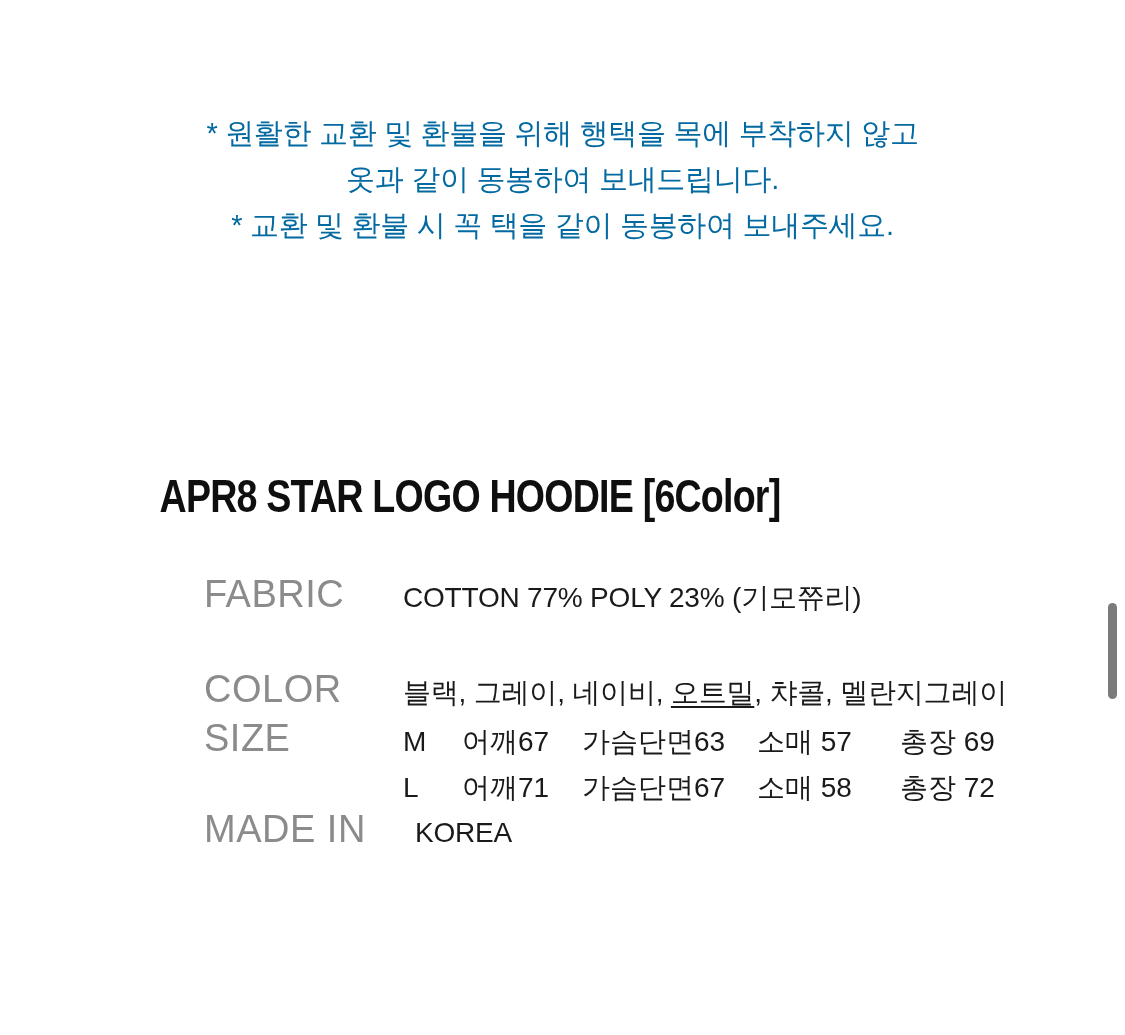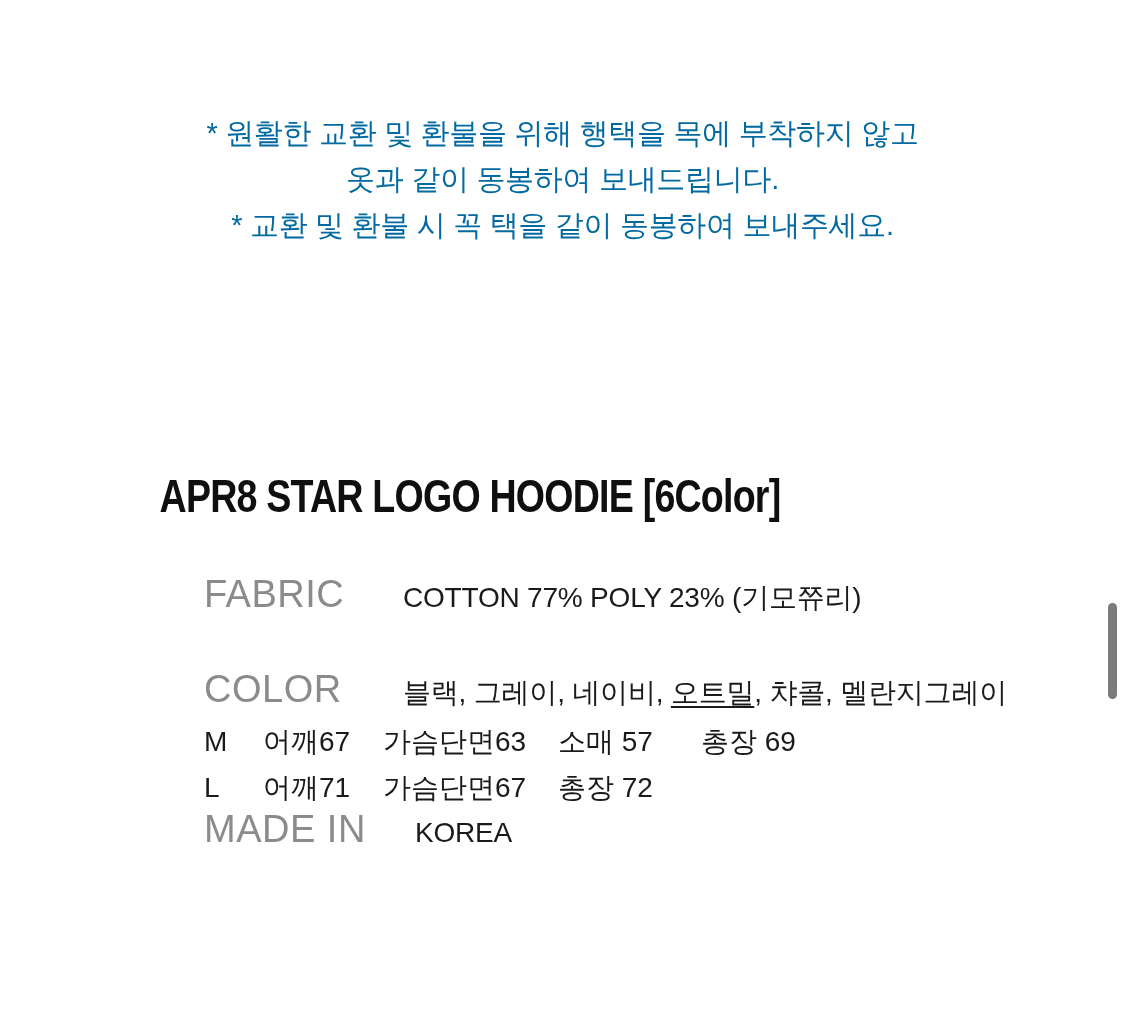--- a/index.html
+++ b/index.html
@@ -61,29 +61,31 @@
   <div class="spec-label">FABRIC</div>
   <div class="spec-value">COTTON 77% POLY 23% (기모쮸리)</div>
 </div>
 
 <div class="spec-row row-color">
   <div class="spec-label">COLOR</div>
   <div class="spec-value"><span>블랙, 그레이, 네이비, </span><span class="u">오트밀</span><span>, 챠콜, 멜란지그레이</span></div>
 </div>
 
 <div class="spec-row row-size">
+  <div class="spec-label">SIZE</div>
   <div class="size-grid">
     <div>M</div>
     <div>어깨67</div>
     <div>가슴단면63</div>
     <div>소매 57</div>
     <div>총장 69</div>
     <div>L</div>
     <div>어깨71</div>
     <div>가슴단면67</div>
+    <div>소매 58</div>
     <div>총장 72</div>
   </div>
 </div>
 
 <div class="spec-row row-madein">
   <div class="spec-label">MADE IN</div>
   <div class="spec-value">KOREA</div>
 </div>
 
 <div class="scrollbar-thumb"></div>

